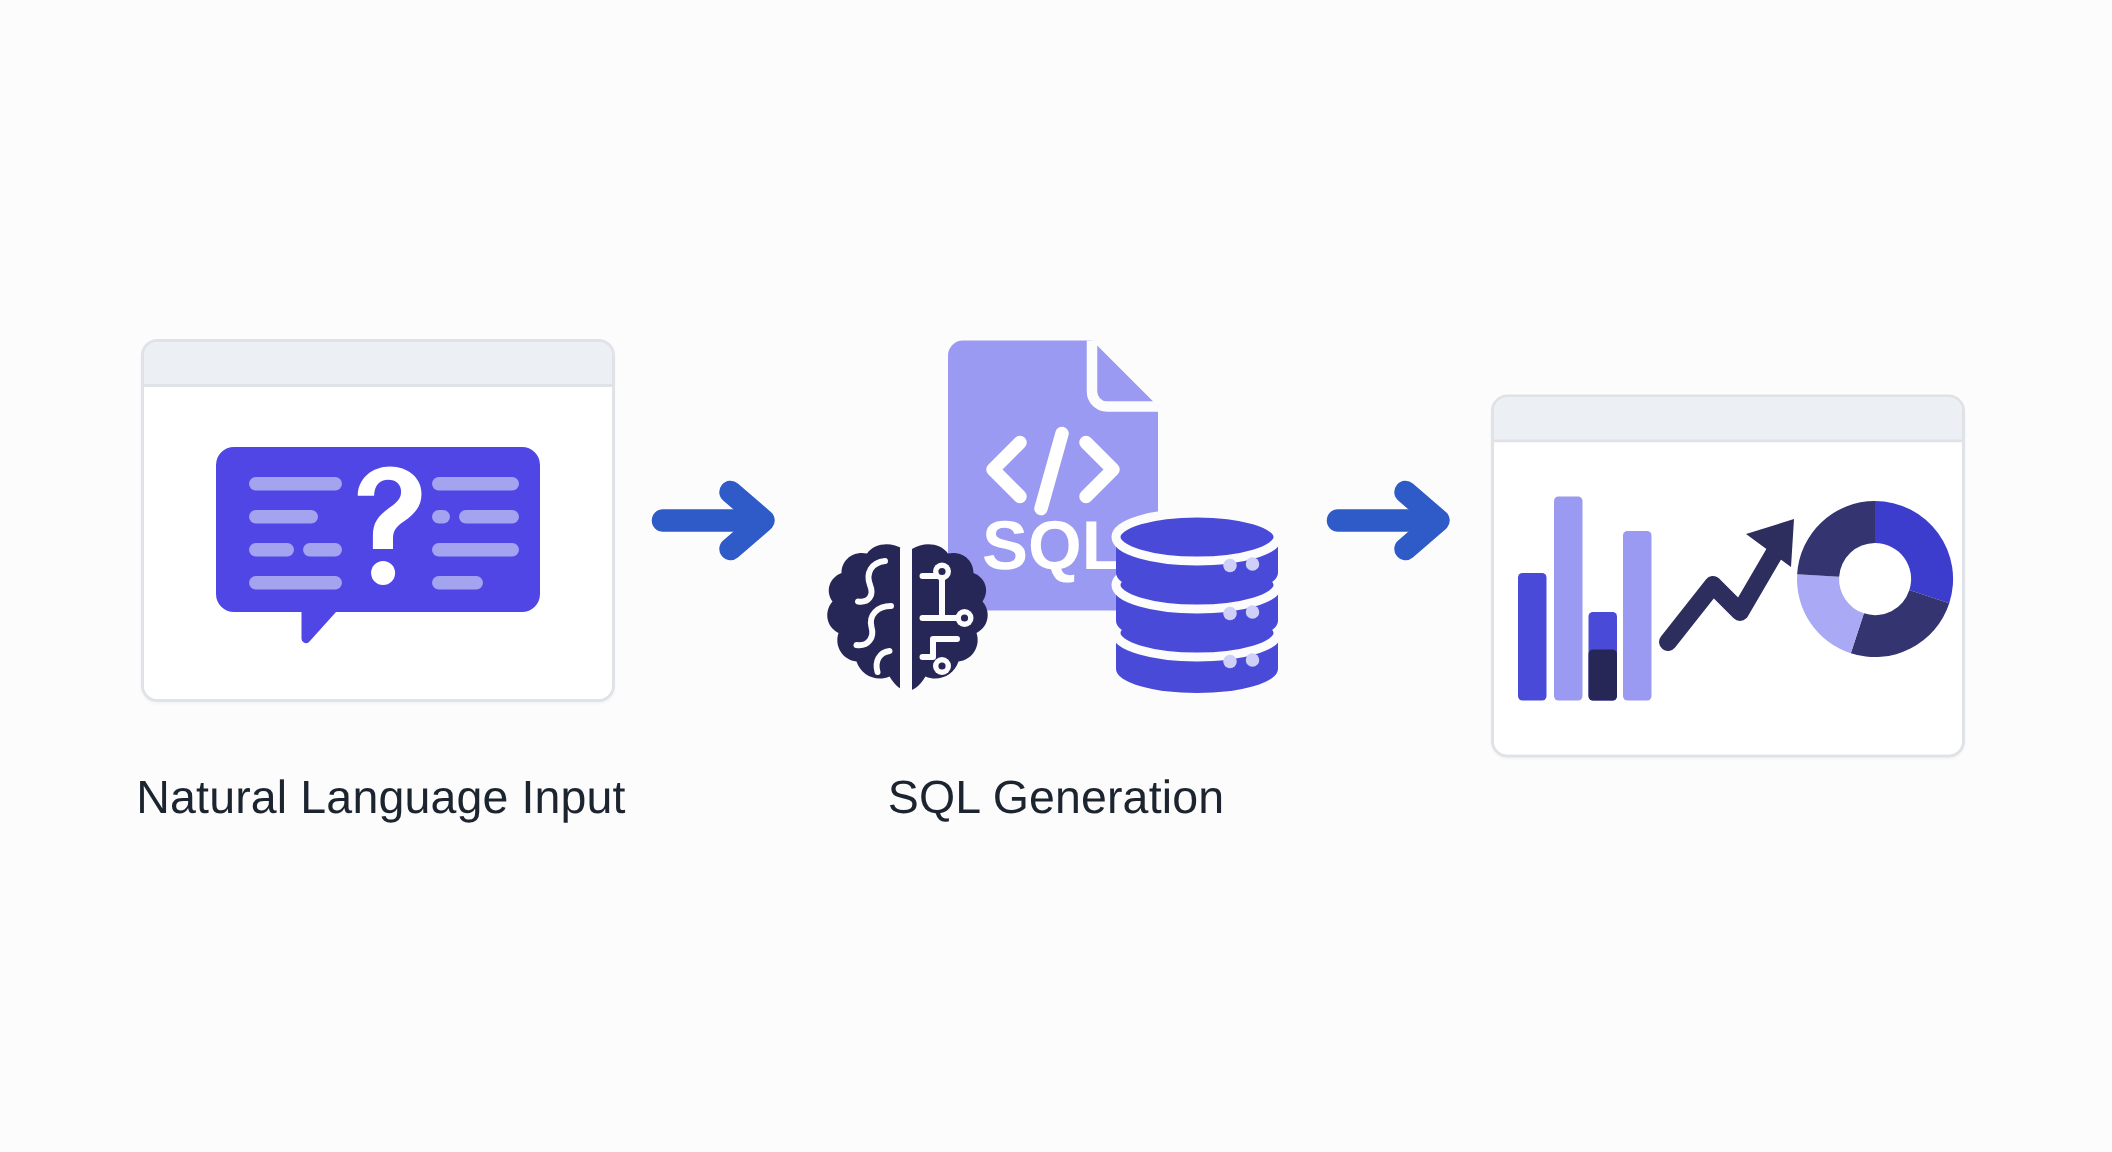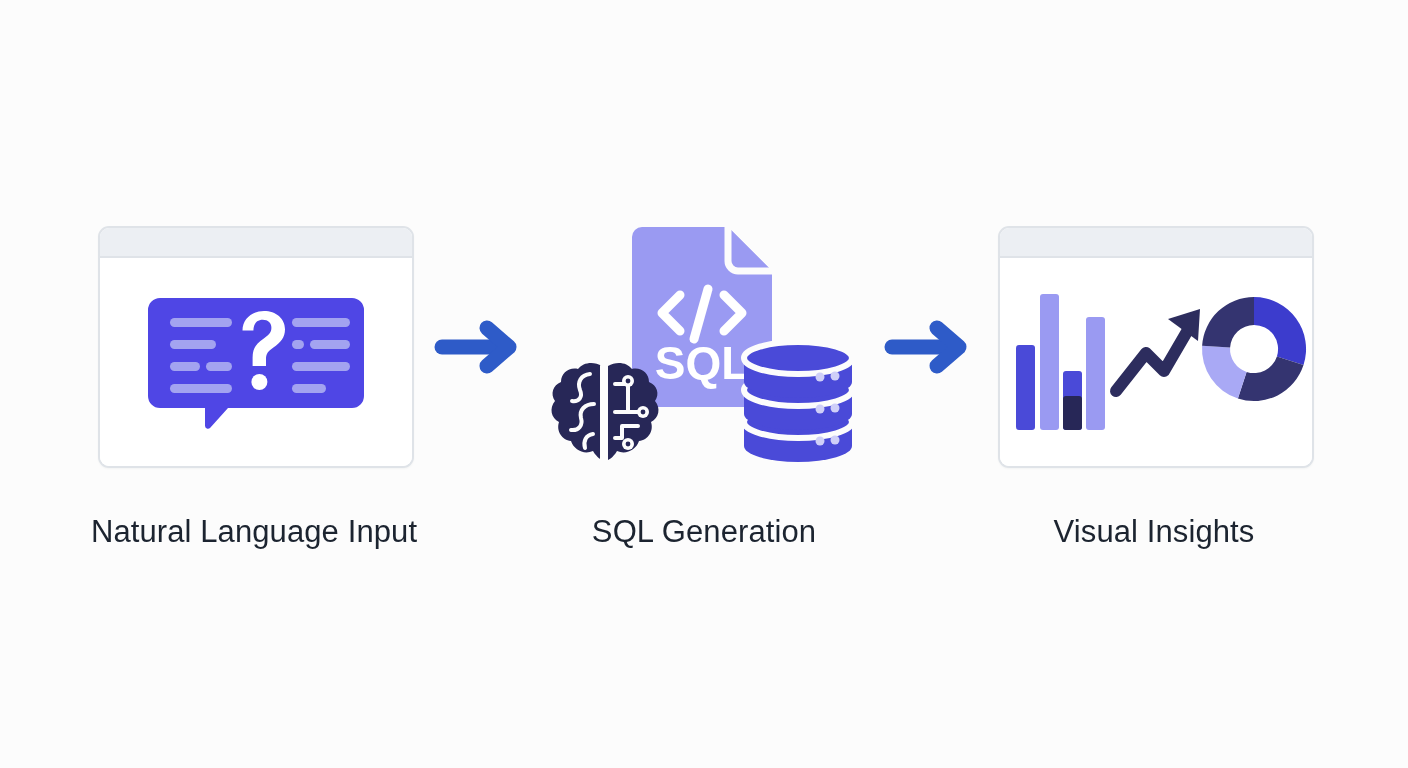--- a/index.html
+++ b/index.html
@@ -39,21 +39,21 @@
     display: flex;
     flex-direction: column;
     align-items: center;
     justify-content: flex-start;
   }
   .stage-visual {
     width: 320px;
     height: 250px;
     display: flex;
     align-items: center;
-    justify-content: flex-end;
+    justify-content: flex-start;
     position: relative;
   }
   .stage-label {
     margin-top: 44px;
     font-size: 31px;
     font-weight: 400;
     color: #1c2430;
     letter-spacing: 0.1px;
     white-space: nowrap;
     text-align: left;
@@ -340,17 +340,16 @@
                     <path d="M-51.9 -3.2 A52 52 0 0 1 0 -52 L0 -24 A24 24 0 0 0 -23.9 -1.5 Z" fill="#343470"></path>
                   </g>
                 </svg>
               </div>
 
             </div>
 
           </div>
         </div>
       </div>
-      <div class="stage-label">Visual Insights</div>
     </div>
 
   </div>
 </div>
 
 </body></html>

